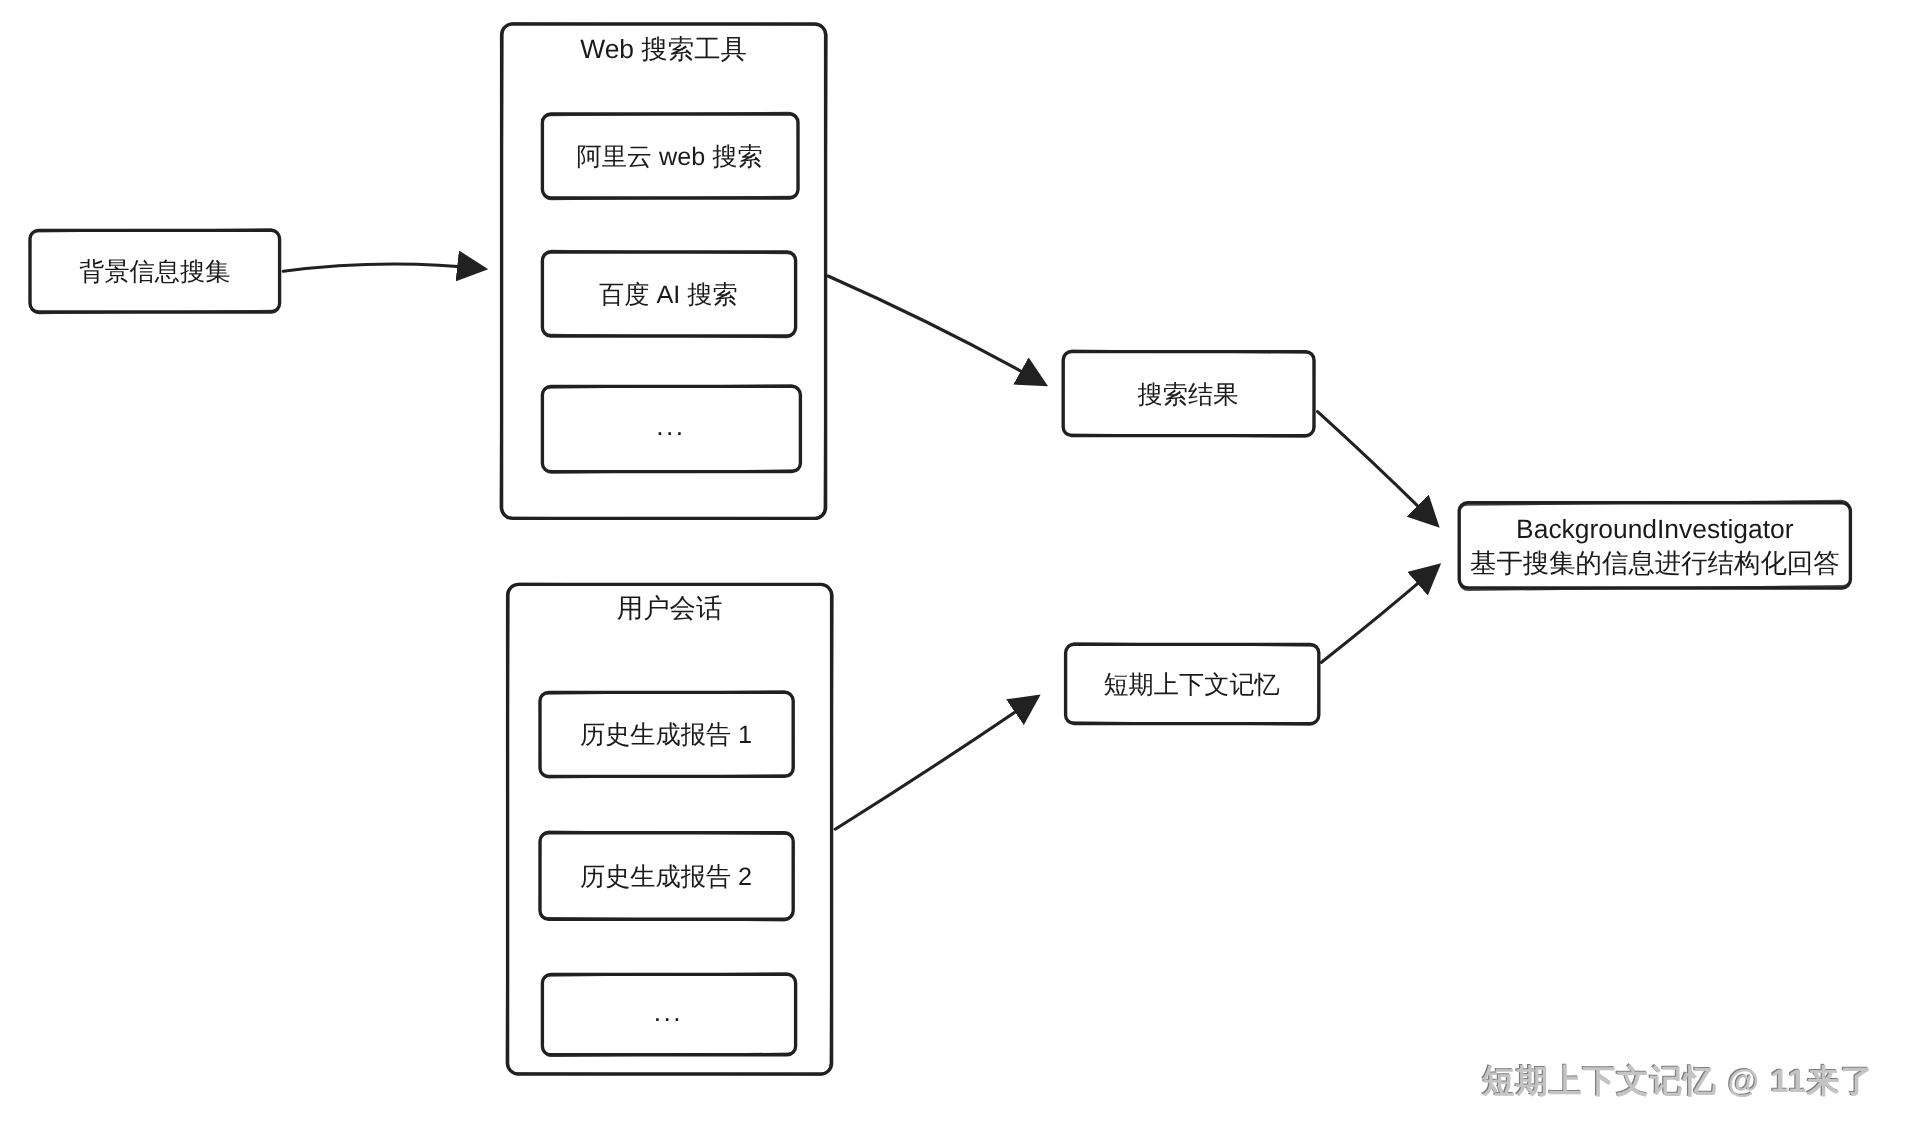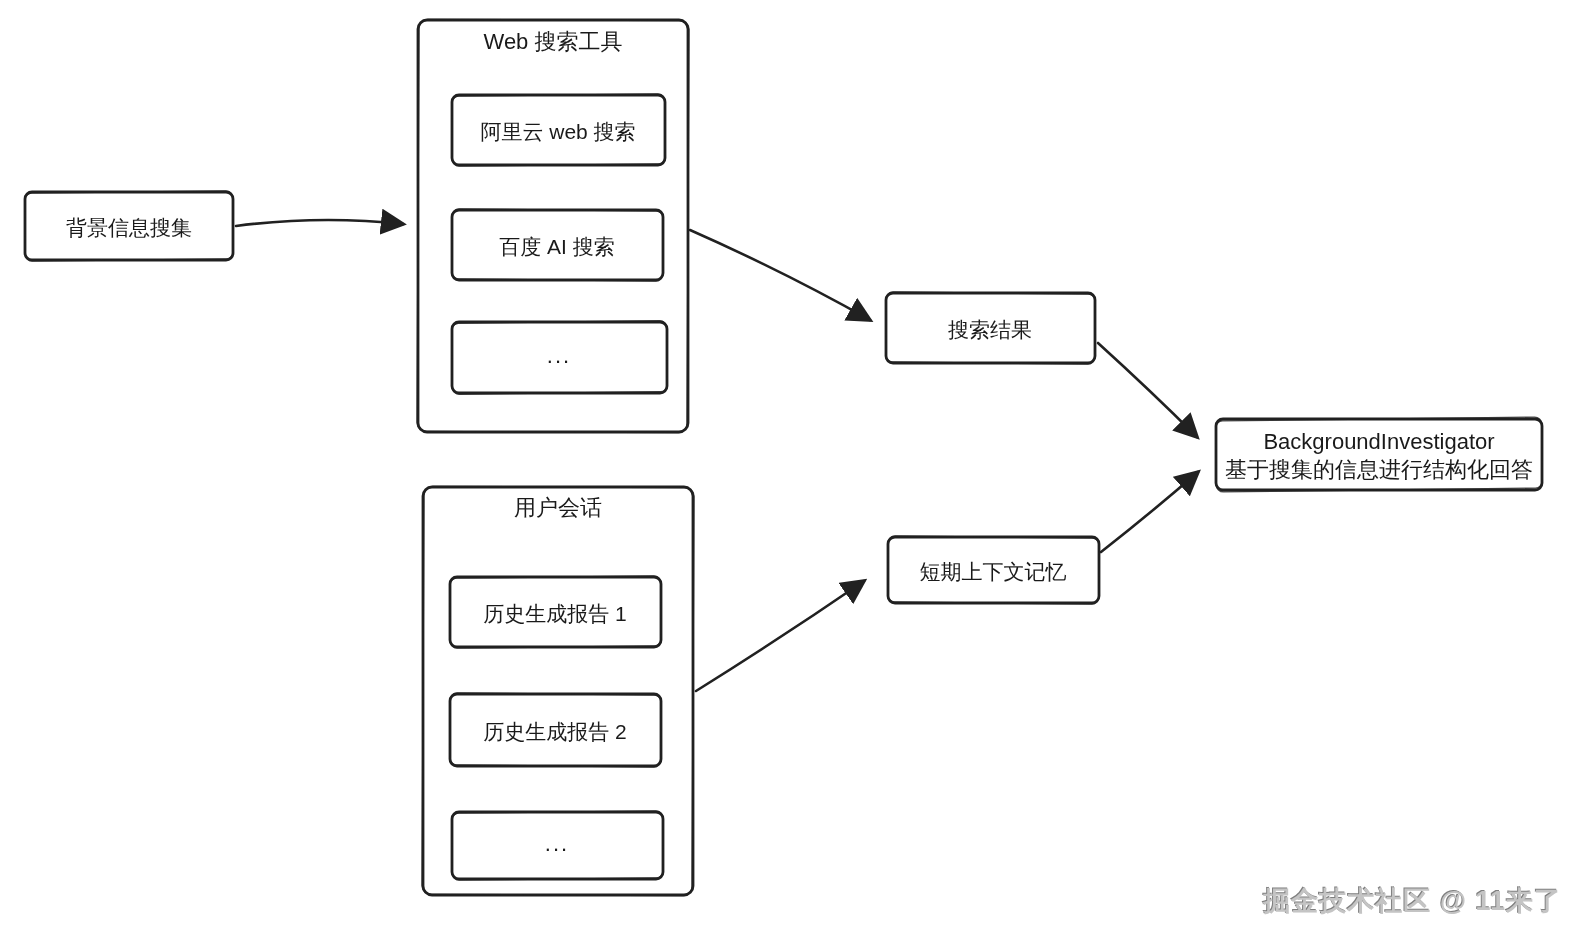--- a/index.html
+++ b/index.html
@@ -116,14 +116,14 @@
       </g>
     </g>
 
     <g>
       <rect class="sk" x="888" y="537" width="211" height="66" rx="7"></rect>
         <rect class="sk2" x="888" y="537" width="211" height="66" rx="7" transform="rotate(0.7 993.5 570)"></rect>
       <text x="993" y="571">短期上下文记忆</text>
     </g>
   </svg>
 
-  <div class="watermark">掘金技术社区 @ 11来了</div>
+  <div class="watermark">短期上下文记忆 @ 11来了</div>
 </div>
 
 </body></html>

